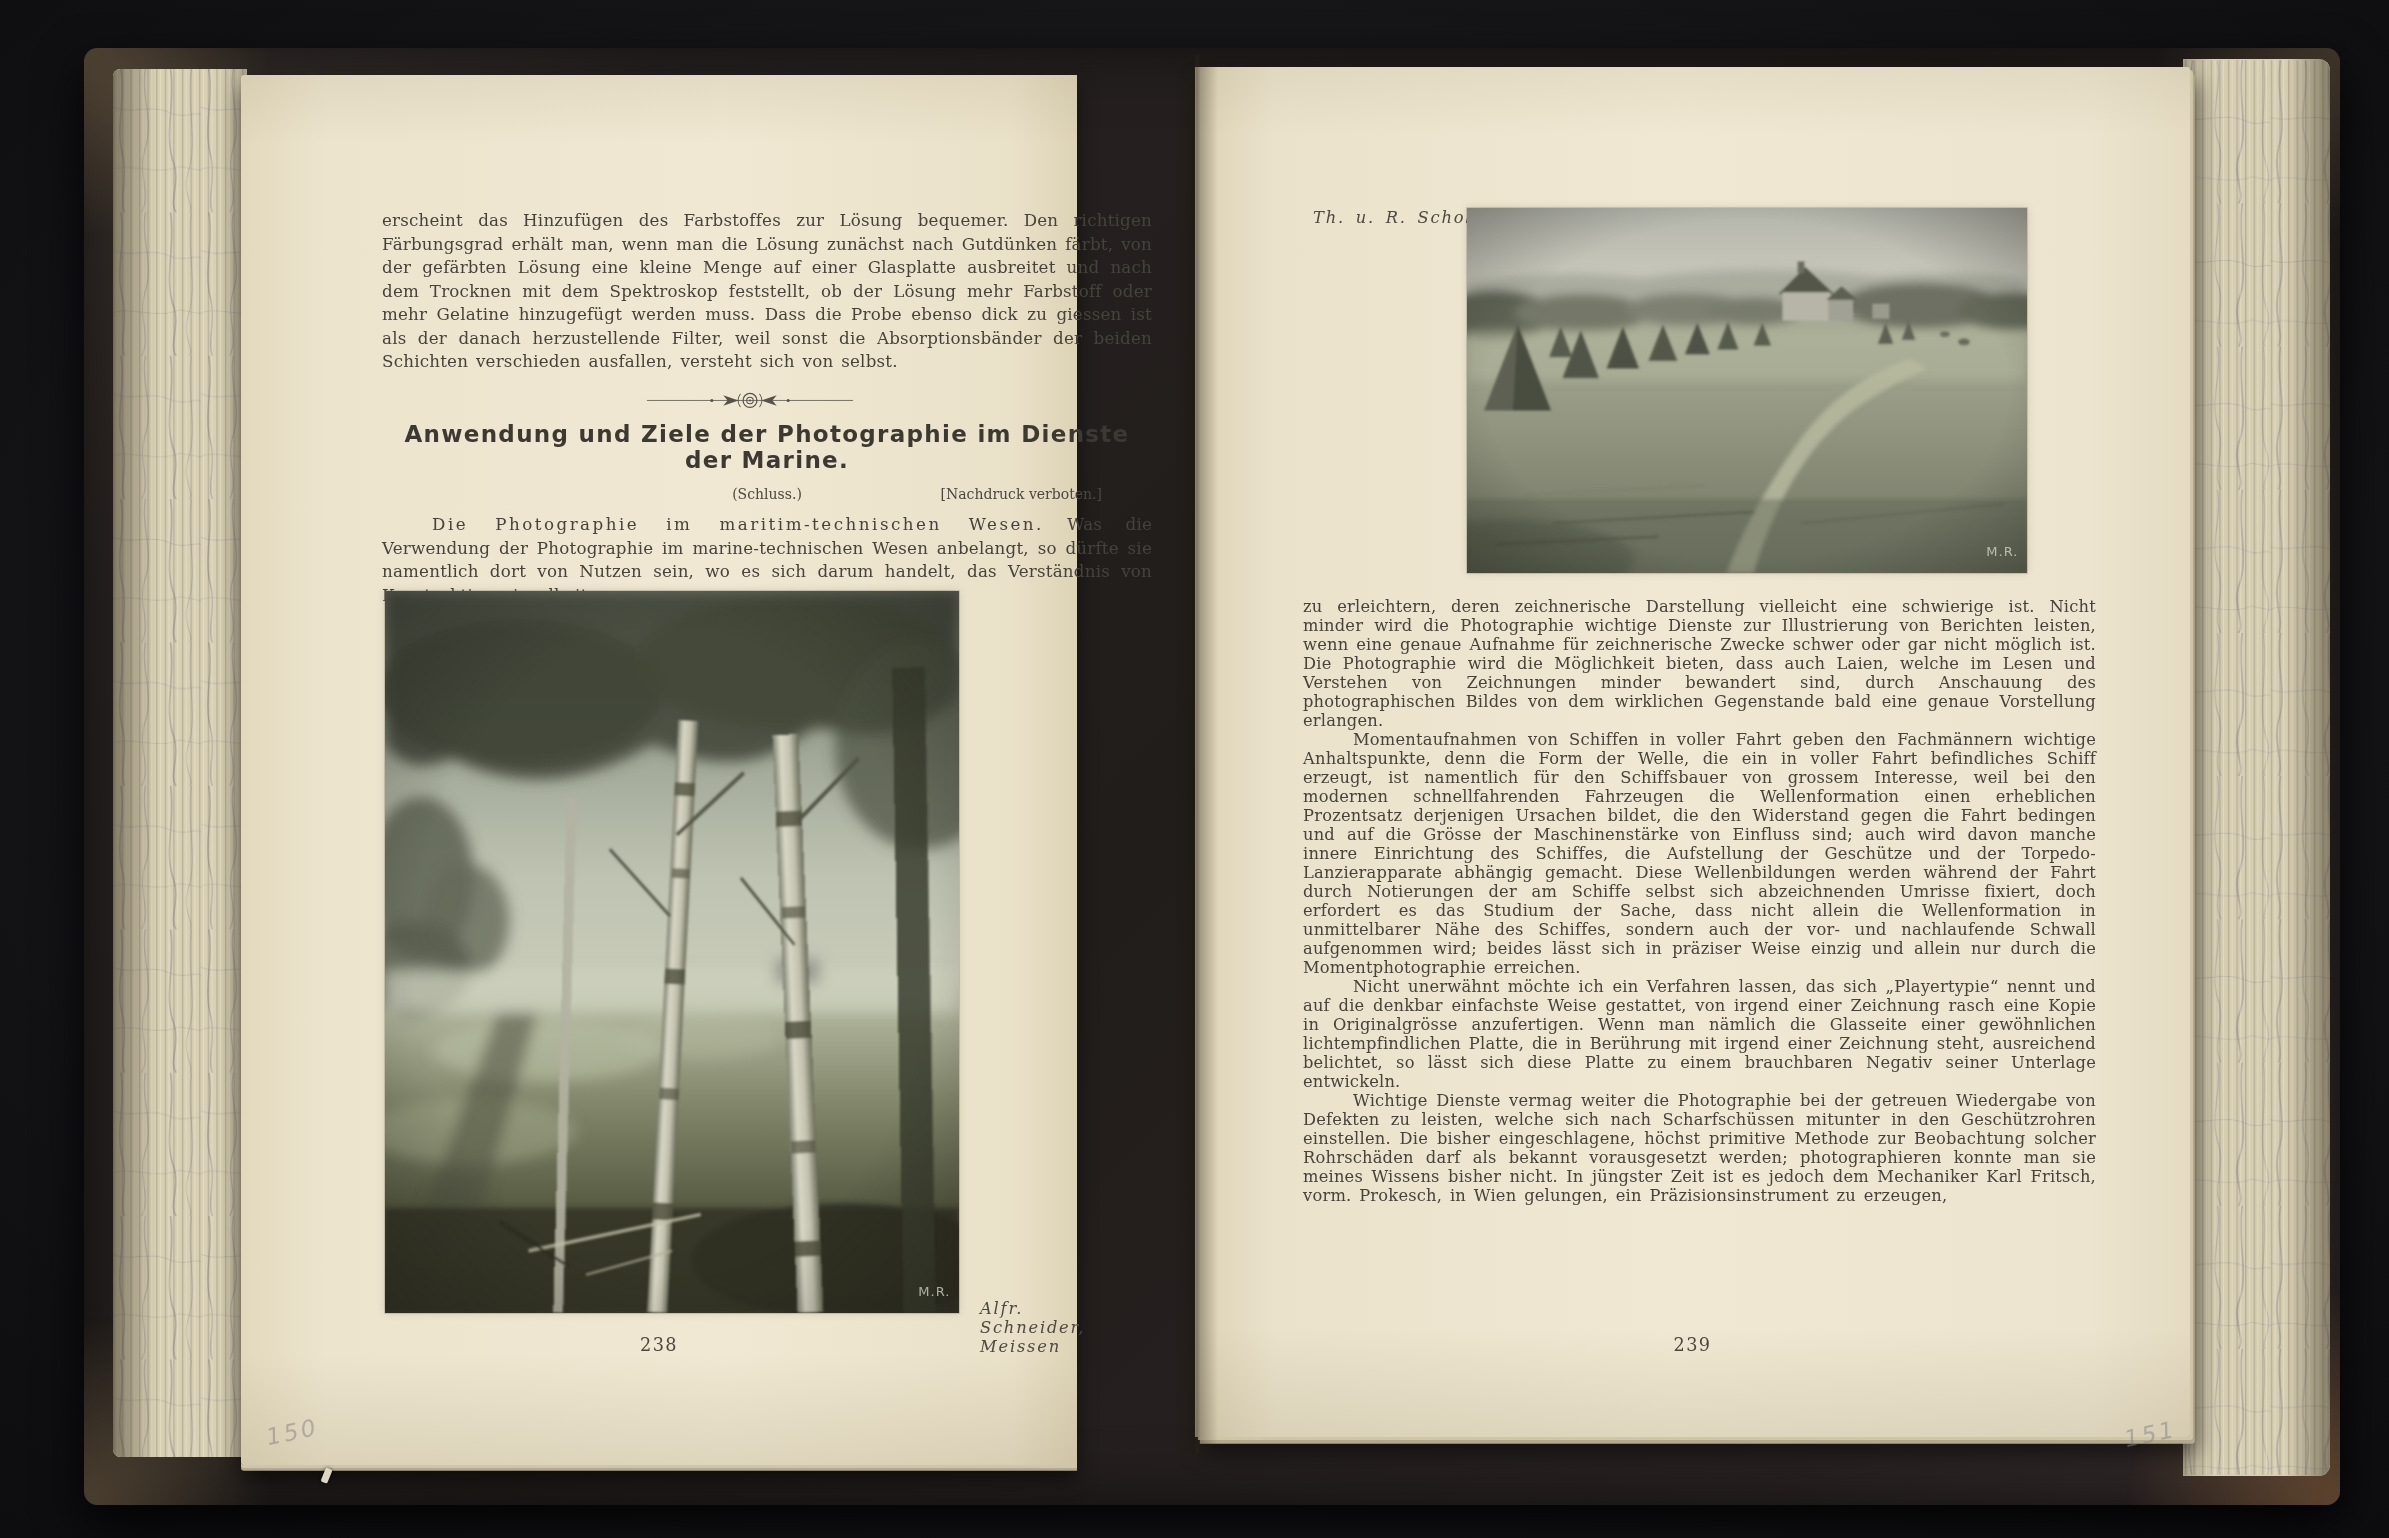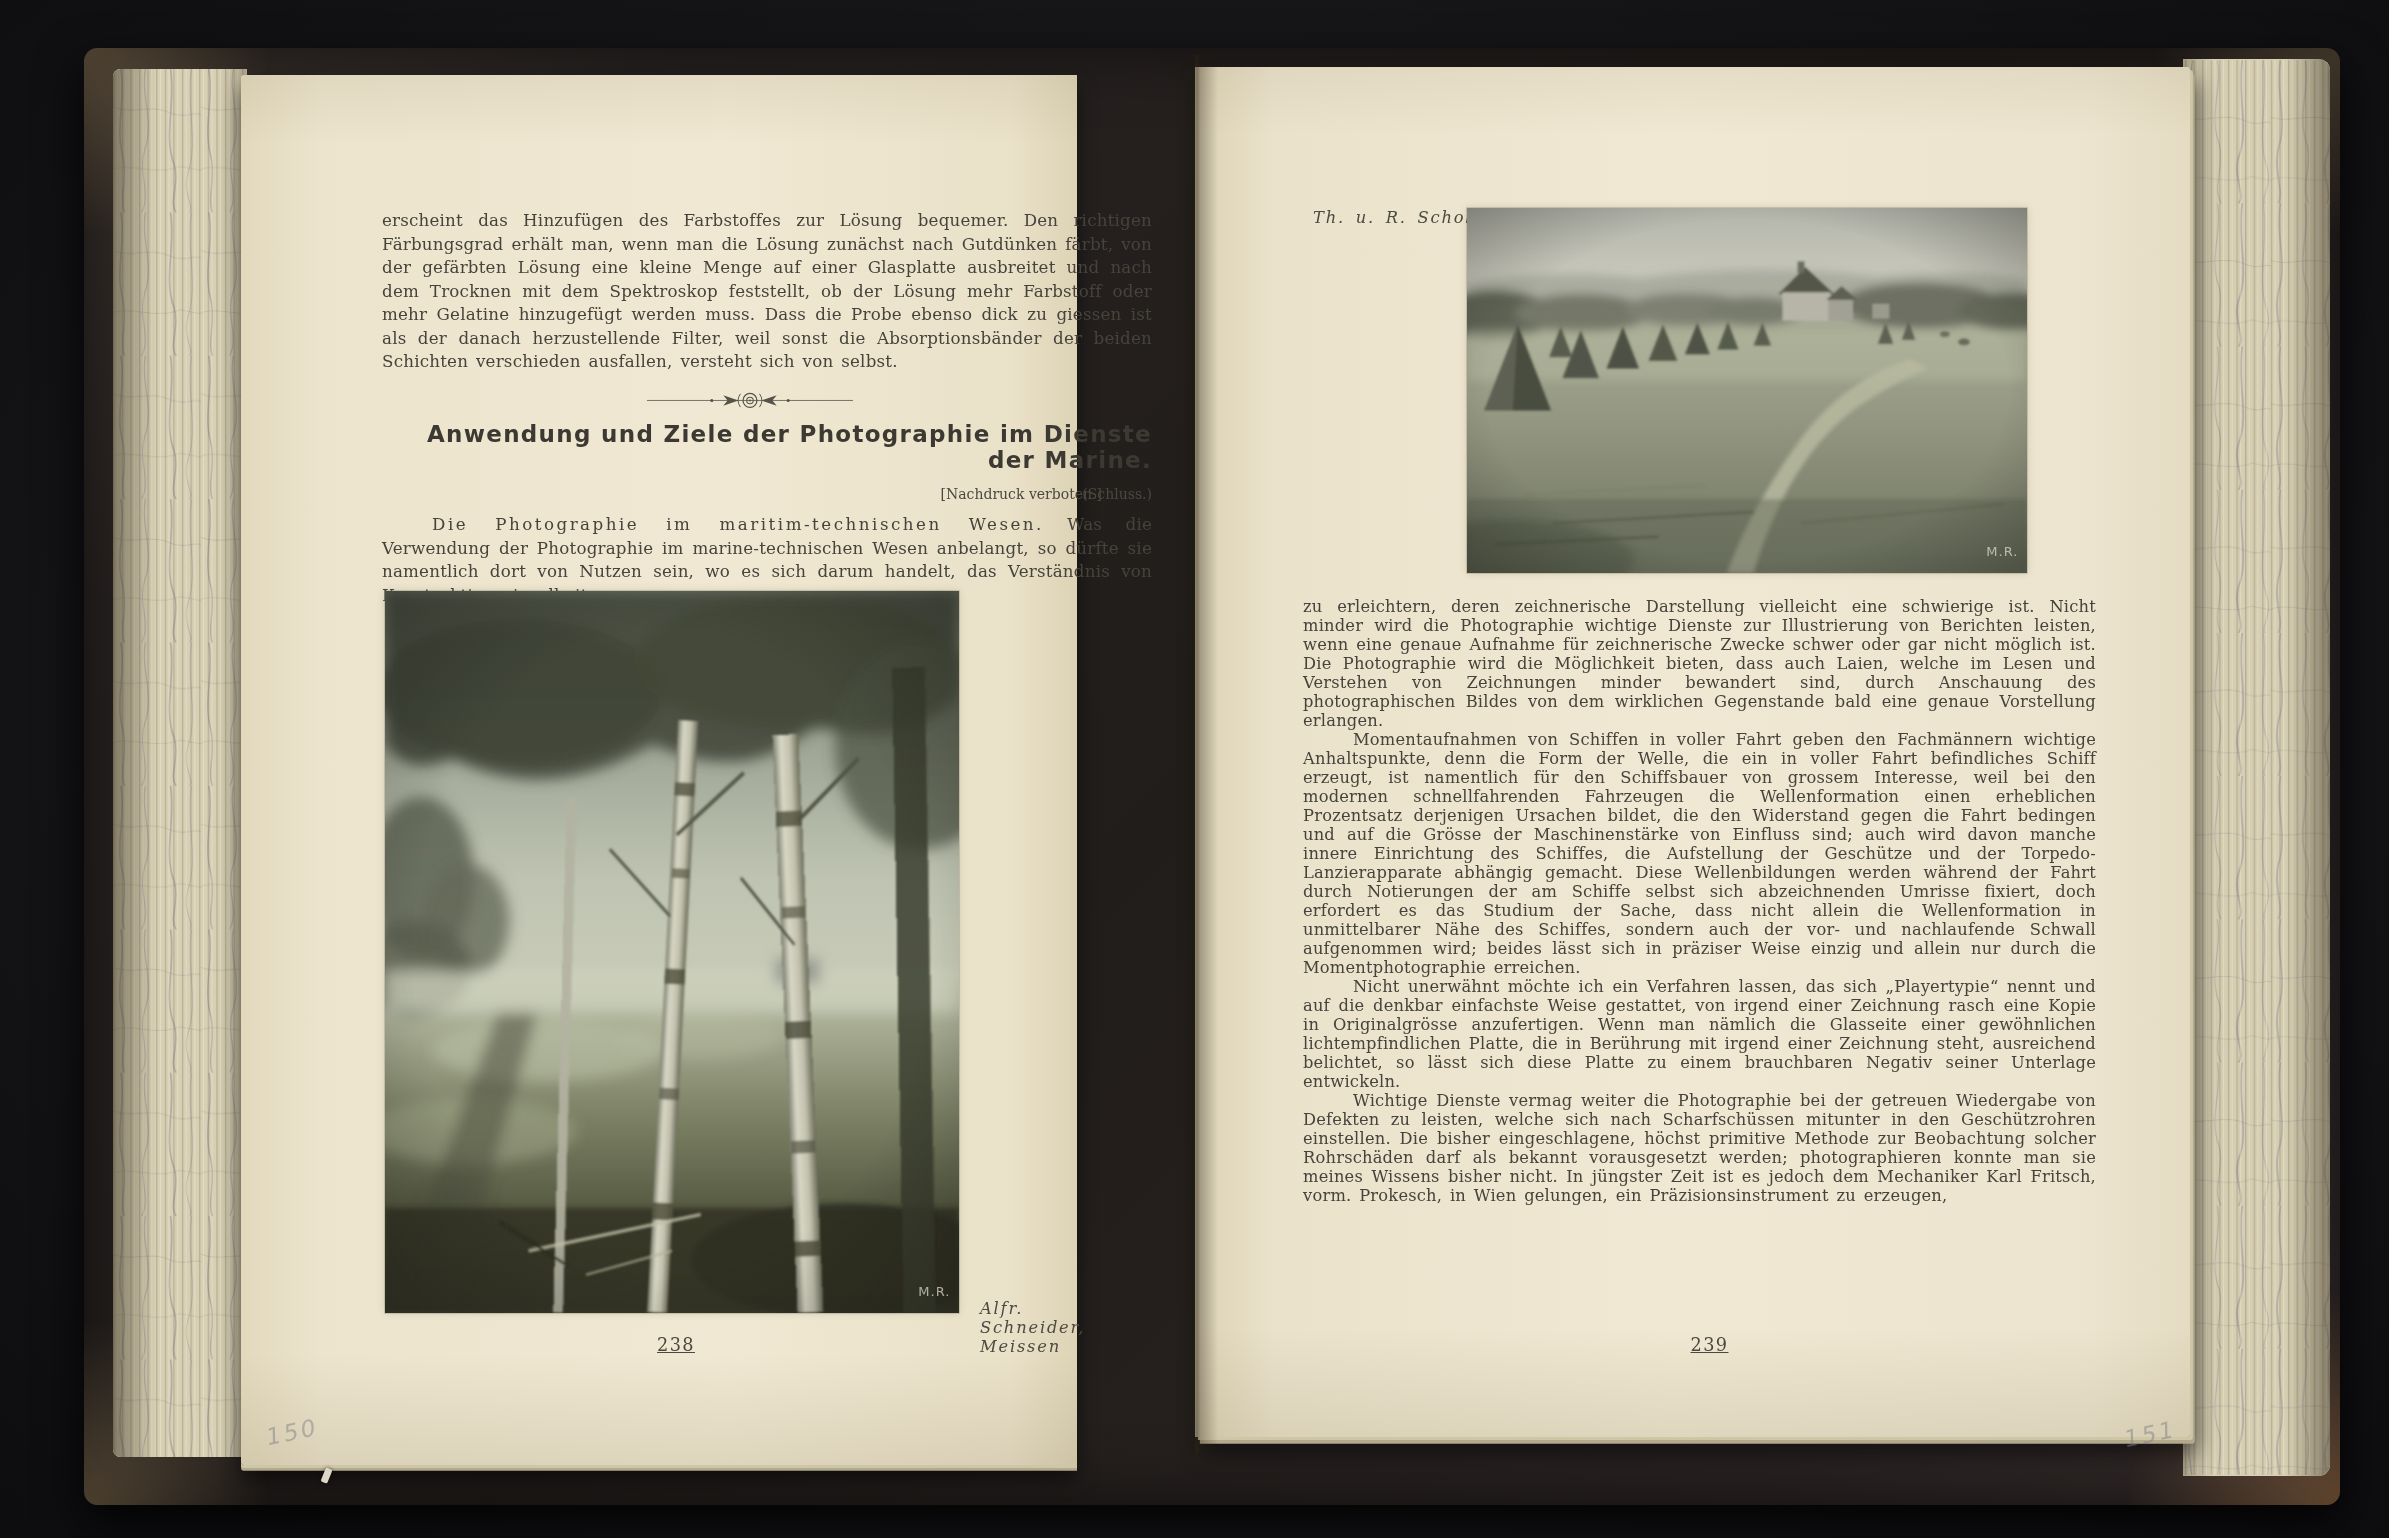--- a/index.html
+++ b/index.html
@@ -41,21 +41,21 @@
       linear-gradient(180deg, rgba(120,105,70,.09), rgba(0,0,0,0) 5%, rgba(0,0,0,0) 92%, rgba(120,105,70,.14)),
       linear-gradient(90deg,#dcd2b5,#eae2cb 8%,#f0e8d2 48%,#ece4ce 90%,#e4dbc2);
     box-shadow:2.9px 2.9px 0 #cfc6a8, 4.8px 6.7px 0 #b3a98c, 7.6px 15.3px 21px rgba(0,0,0,.5);}
   .gutter{position:absolute;left:1176px;top:55px;width:42px;height:1399px;pointer-events:none;
     background:linear-gradient(90deg, rgba(30,25,15,0), rgba(30,25,15,.35) 42%, rgba(45,36,22,.52) 50%, rgba(30,25,15,.3) 58%, rgba(30,25,15,0));}
   
   .body-text{position:absolute;margin:0;color:#45433b;font-size:16.7px;line-height:23.5px;
     text-align:justify;word-spacing:2.4px;letter-spacing:0.2px;}
   .para1{left:141px;top:134px;width:770px;}
   .ornament{position:absolute;left:404px;top:314px;width:210px;height:23px;}
-  .article-head{position:absolute;left:141px;width:770px;text-align:right;margin:0;color:#3b3932;}
+  .article-head{position:absolute;left:141px;width:770px;text-align:center;margin:0;color:#3b3932;}
   .title{top:346px;font-family:"DejaVu Sans",sans-serif;font-weight:bold;font-size:23px;letter-spacing:1.3px;}
   .byline{top:384px;font-size:16.7px;letter-spacing:1.5px;word-spacing:1.9px;}
   .notes-row{top:411px;font-size:14px;color:#4a483f;}
   .notes-row .rights{position:absolute;right:50px;top:0;margin-left:29px;}
   .para2{left:141px;top:438px;width:770px;text-indent:50px;}
   .lead-in{letter-spacing:2.5px;word-spacing:3.8px;}
   .text-col{position:absolute;left:108px;top:530px;width:793px;color:#45433b;font-size:16.3px;
     line-height:19px;text-align:justify;word-spacing:2.4px;letter-spacing:0.2px;}
   .text-col p{margin:0;}
   .text-col p.ind{text-indent:50px;}
@@ -63,22 +63,22 @@
   .photo{position:absolute;box-shadow:0 0 0 1px rgba(70,65,50,.18), 0 0 7.6px rgba(90,80,55,.2);}
   .photo svg{display:block;width:100%;height:100%;}
   .photo-left{left:144px;top:516px;width:574px;height:722px;}
   .photo-right{left:272px;top:141px;width:560px;height:365px;}
   .monogram{position:absolute;right:8.6px;bottom:15.3px;font-family:"DejaVu Sans",sans-serif;
     font-size:13px;letter-spacing:1px;color:rgba(226,223,206,.72);line-height:10.5px;}
   .caption{position:absolute;font-style:italic;font-size:16.3px;letter-spacing:1.8px;
     word-spacing:3.8px;color:#4c4a41;}
   .caption-left{left:739px;top:1224px;}
   .caption-right{left:118px;top:141px;}
-  .page-number{position:absolute;left:17px;width:100%;text-align:center;font-size:17.7px;
-    letter-spacing:1.4px;color:#4a483f;text-decoration:underline;}
+  .page-number{position:absolute;left:0;width:100%;text-align:center;font-size:17.7px;
+    letter-spacing:1.4px;color:#4a483f;}
   .pn-left{top:1260px;}
   .pn-right{top:1268px;}
   .pencil{position:absolute;font-family:"DejaVu Sans",sans-serif;font-style:italic;font-size:23px;
     color:rgba(128,128,132,.5);transform:rotate(-12deg);letter-spacing:2.9px;}
   .pencil-left{left:25px;top:1344px;}
   .pencil-right{left:929px;top:1354px;}
   .paper-chip{position:absolute;left:323px;top:1468px;width:6.7px;height:15.3px;background:#ddd8c6;
     transform:rotate(22deg);border-radius:1.9px;box-shadow:0 0 3.8px rgba(0,0,0,.6);}
 </style>
 </head>

